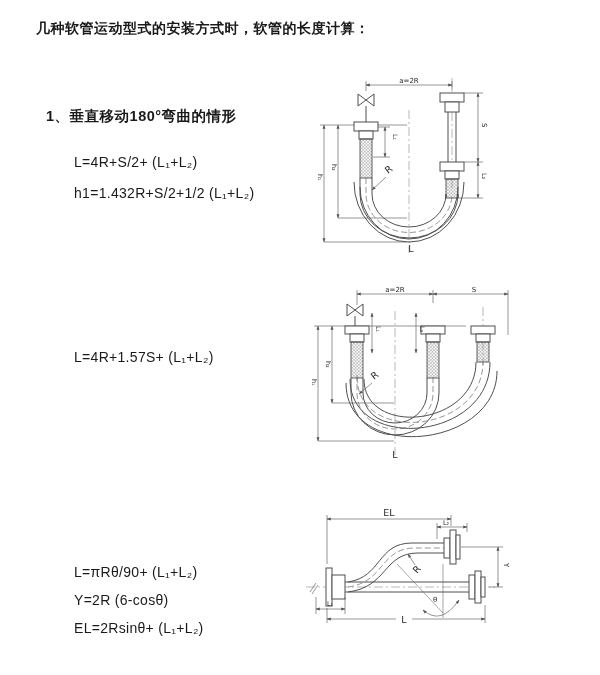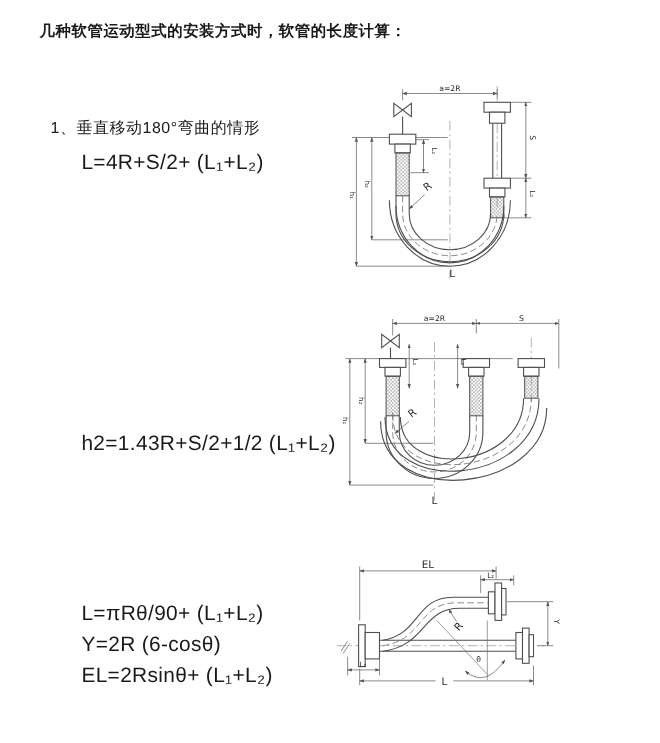--- a/index.html
+++ b/index.html
@@ -4,22 +4,22 @@
 <style>
   html,body { margin:0; padding:0; background:#ffffff; }
   .page {
     position:relative; width:600px; height:675px; background:#ffffff;
     font-family:"Liberation Sans","DejaVu Sans",sans-serif; color:#1a1a1a;
     overflow:hidden;
     padding-left:25px;
   }
   .abs { position:absolute; white-space:nowrap; }
   .title { font-size:14px; font-weight:700; letter-spacing:0.5px; }
-  .heading { font-size:14.5px; font-weight:400; letter-spacing:0.5px; }
-  .formula { font-size:19px; font-weight:400; letter-spacing:0.3px; }
+  .heading { font-size:14.5px; font-weight:700; letter-spacing:0.5px; }
+  .formula { font-size:14px; font-weight:400; letter-spacing:0.3px;margin-top:16px; }
   svg.diag { position:absolute; overflow:visible; }
   svg .ln   { fill:none; stroke:#4f4f4f; stroke-width:1; }
   svg .thin { fill:none; stroke:#6a6a6a; stroke-width:0.6; }
   svg .dim  { fill:none; stroke:#5c5c5c; stroke-width:0.65; }
   svg .cl   { fill:none; stroke:#8a8a8a; stroke-width:0.6; stroke-dasharray:9 3 2 3; }
   svg .dash { fill:none; stroke:#6a6a6a; stroke-width:0.7; stroke-dasharray:6 3; }
   svg .fit  { fill:#ffffff; stroke:#4f4f4f; stroke-width:1; }
   svg .braid{ fill:url(#hatch); stroke:#4f4f4f; stroke-width:0.9; }
   svg text  { font-size:7px; fill:#2a2a2a; font-family:"DejaVu Sans",sans-serif; }
   svg text.big { font-size:9.5px; }
@@ -27,22 +27,23 @@
 </style>
 </head>
 <body>
 
 <div class="page">
 
   <div class="abs title" style="left:36px;top:20px">几种软管运动型式的安装方式时，软管的长度计算：</div>
 
   <div class="abs heading" style="left:46px;top:107px">1、垂直移动180°弯曲的情形</div>
   <div class="abs formula" style="left:74px;top:138px">L=4R+S/2+ (L₁+L₂)</div>
-
-  <div class="abs formula" style="left:74px;top:393px">h2=1.43R+S/2+1/2 (L₁+L₂)</div>
+  <div class="abs formula" style="left:74px;top:169px">h1=1.432R+S/2+1/2 (L₁+L₂)</div>
+
+  <div class="abs formula" style="left:74px;top:333px">L=4R+1.57S+ (L₁+L₂)</div>
 
   <div class="abs formula" style="left:74px;top:548px">L=πRθ/90+ (L₁+L₂)</div>
   <div class="abs formula" style="left:74px;top:576px">Y=2R (6-cosθ)</div>
   <div class="abs formula" style="left:74px;top:604px">EL=2Rsinθ+ (L₁+L₂)</div>
 
   <svg class="diag" style="left:312px;top:70px" width="276" height="188" viewBox="0 0 276 188">
     <defs>
       <marker id="arw" viewBox="0 0 10 10" refX="9" refY="5" markerWidth="6.5" markerHeight="6.5" orient="auto-start-reverse">
           <path d="M0,1.5L10,5L0,8.5z" fill="#555"></path>
         </marker>

